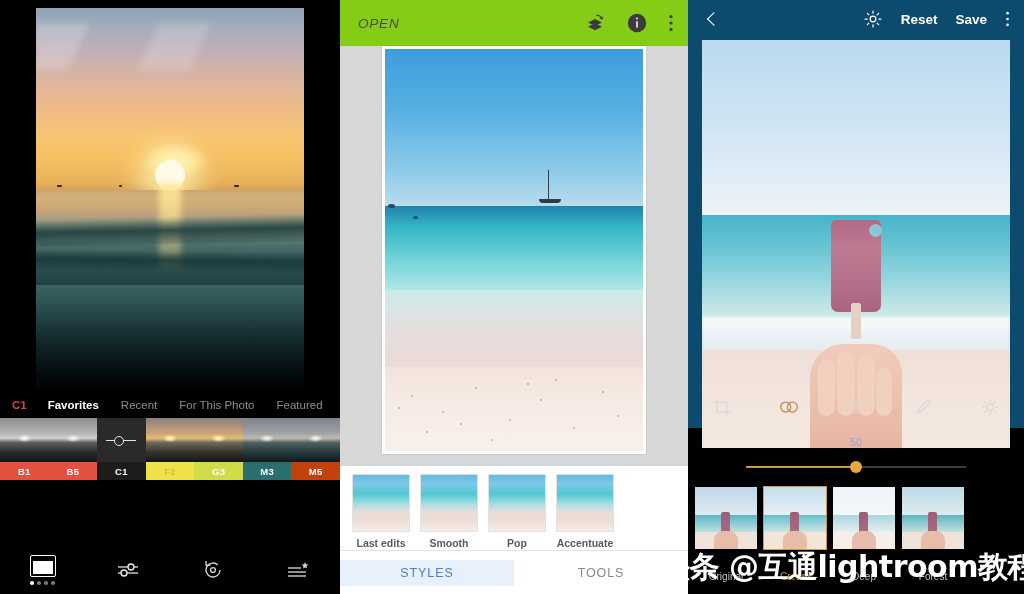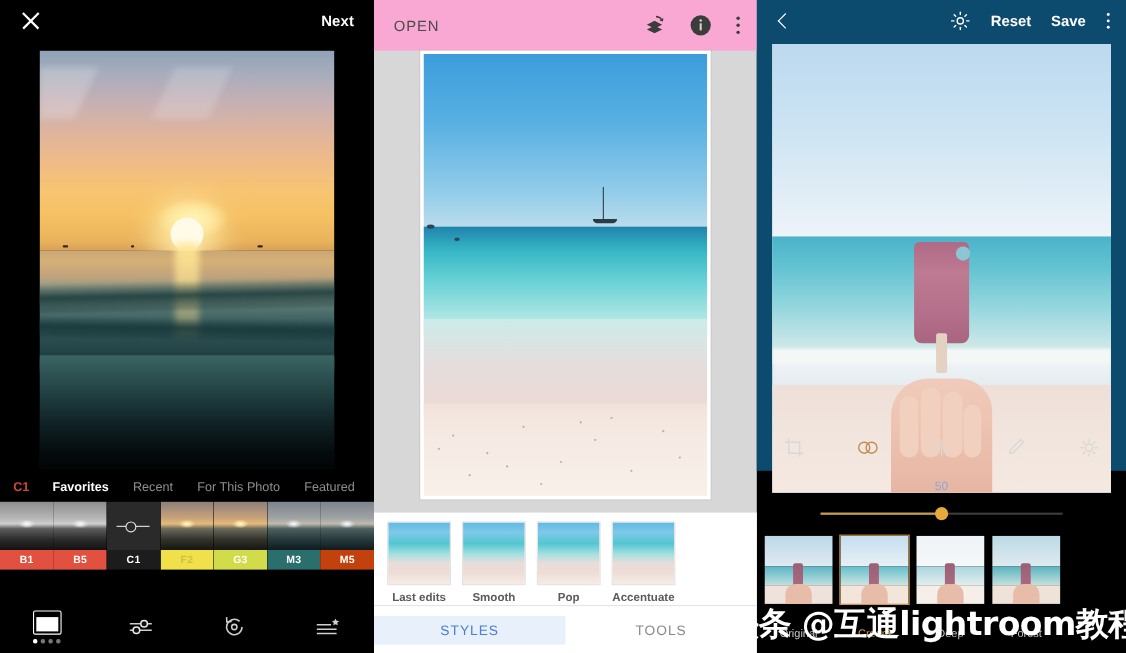--- a/index.html
+++ b/index.html
@@ -171,21 +171,22 @@
   .dots i.on { background: #fff; }
 
   
   .panel2 {
     position: relative; width: 348px; height: 594px;
     background: #d7d7d7; flex: 0 0 348px;
   }
   .p2-topbar {
     height: 46px; display: flex; align-items: center;
     justify-content: space-between; padding: 0 14px 0 18px;
-    background: #f9a8d4;
+    background: #84cc16;
+    font-style: italic;
   }
   .p2-open { font-size: 13.5px; color: #4a4a4a; letter-spacing: .8px; }
   .p2-actions { display: flex; align-items: center; gap: 20px; }
   .p2-photo {
     width: 264px; height: 408px; margin: 0 auto;
     background: #fff; padding: 3px;
     box-shadow: 0 0 0 1px rgba(0,0,0,.05);
     position: relative;
   }
   .beach {
@@ -369,24 +370,20 @@
     letter-spacing: -.5px; pointer-events: none;
   }
   .icon-svg { display: block; }
 </style>
 </head>
 <body>
 
 <div class="screen">
 
   <div class="panel1">
-    <div class="p1-topbar">
-      <div class="p1-close"></div>
-      <div class="p1-next">Next</div>
-    </div>
 
     <div class="p1-photo">
       <div class="sunset-sky"></div>
       <div class="sun-glow"></div>
       <div class="sunset-sea"></div>
       <div class="sun-path"></div>
       <div class="horizon-boat" style="left:8%"></div>
       <div class="horizon-boat" style="left:74%"></div>
       <div class="horizon-boat" style="left:31%;width:3px"></div>
       <div class="wave w1"></div>

